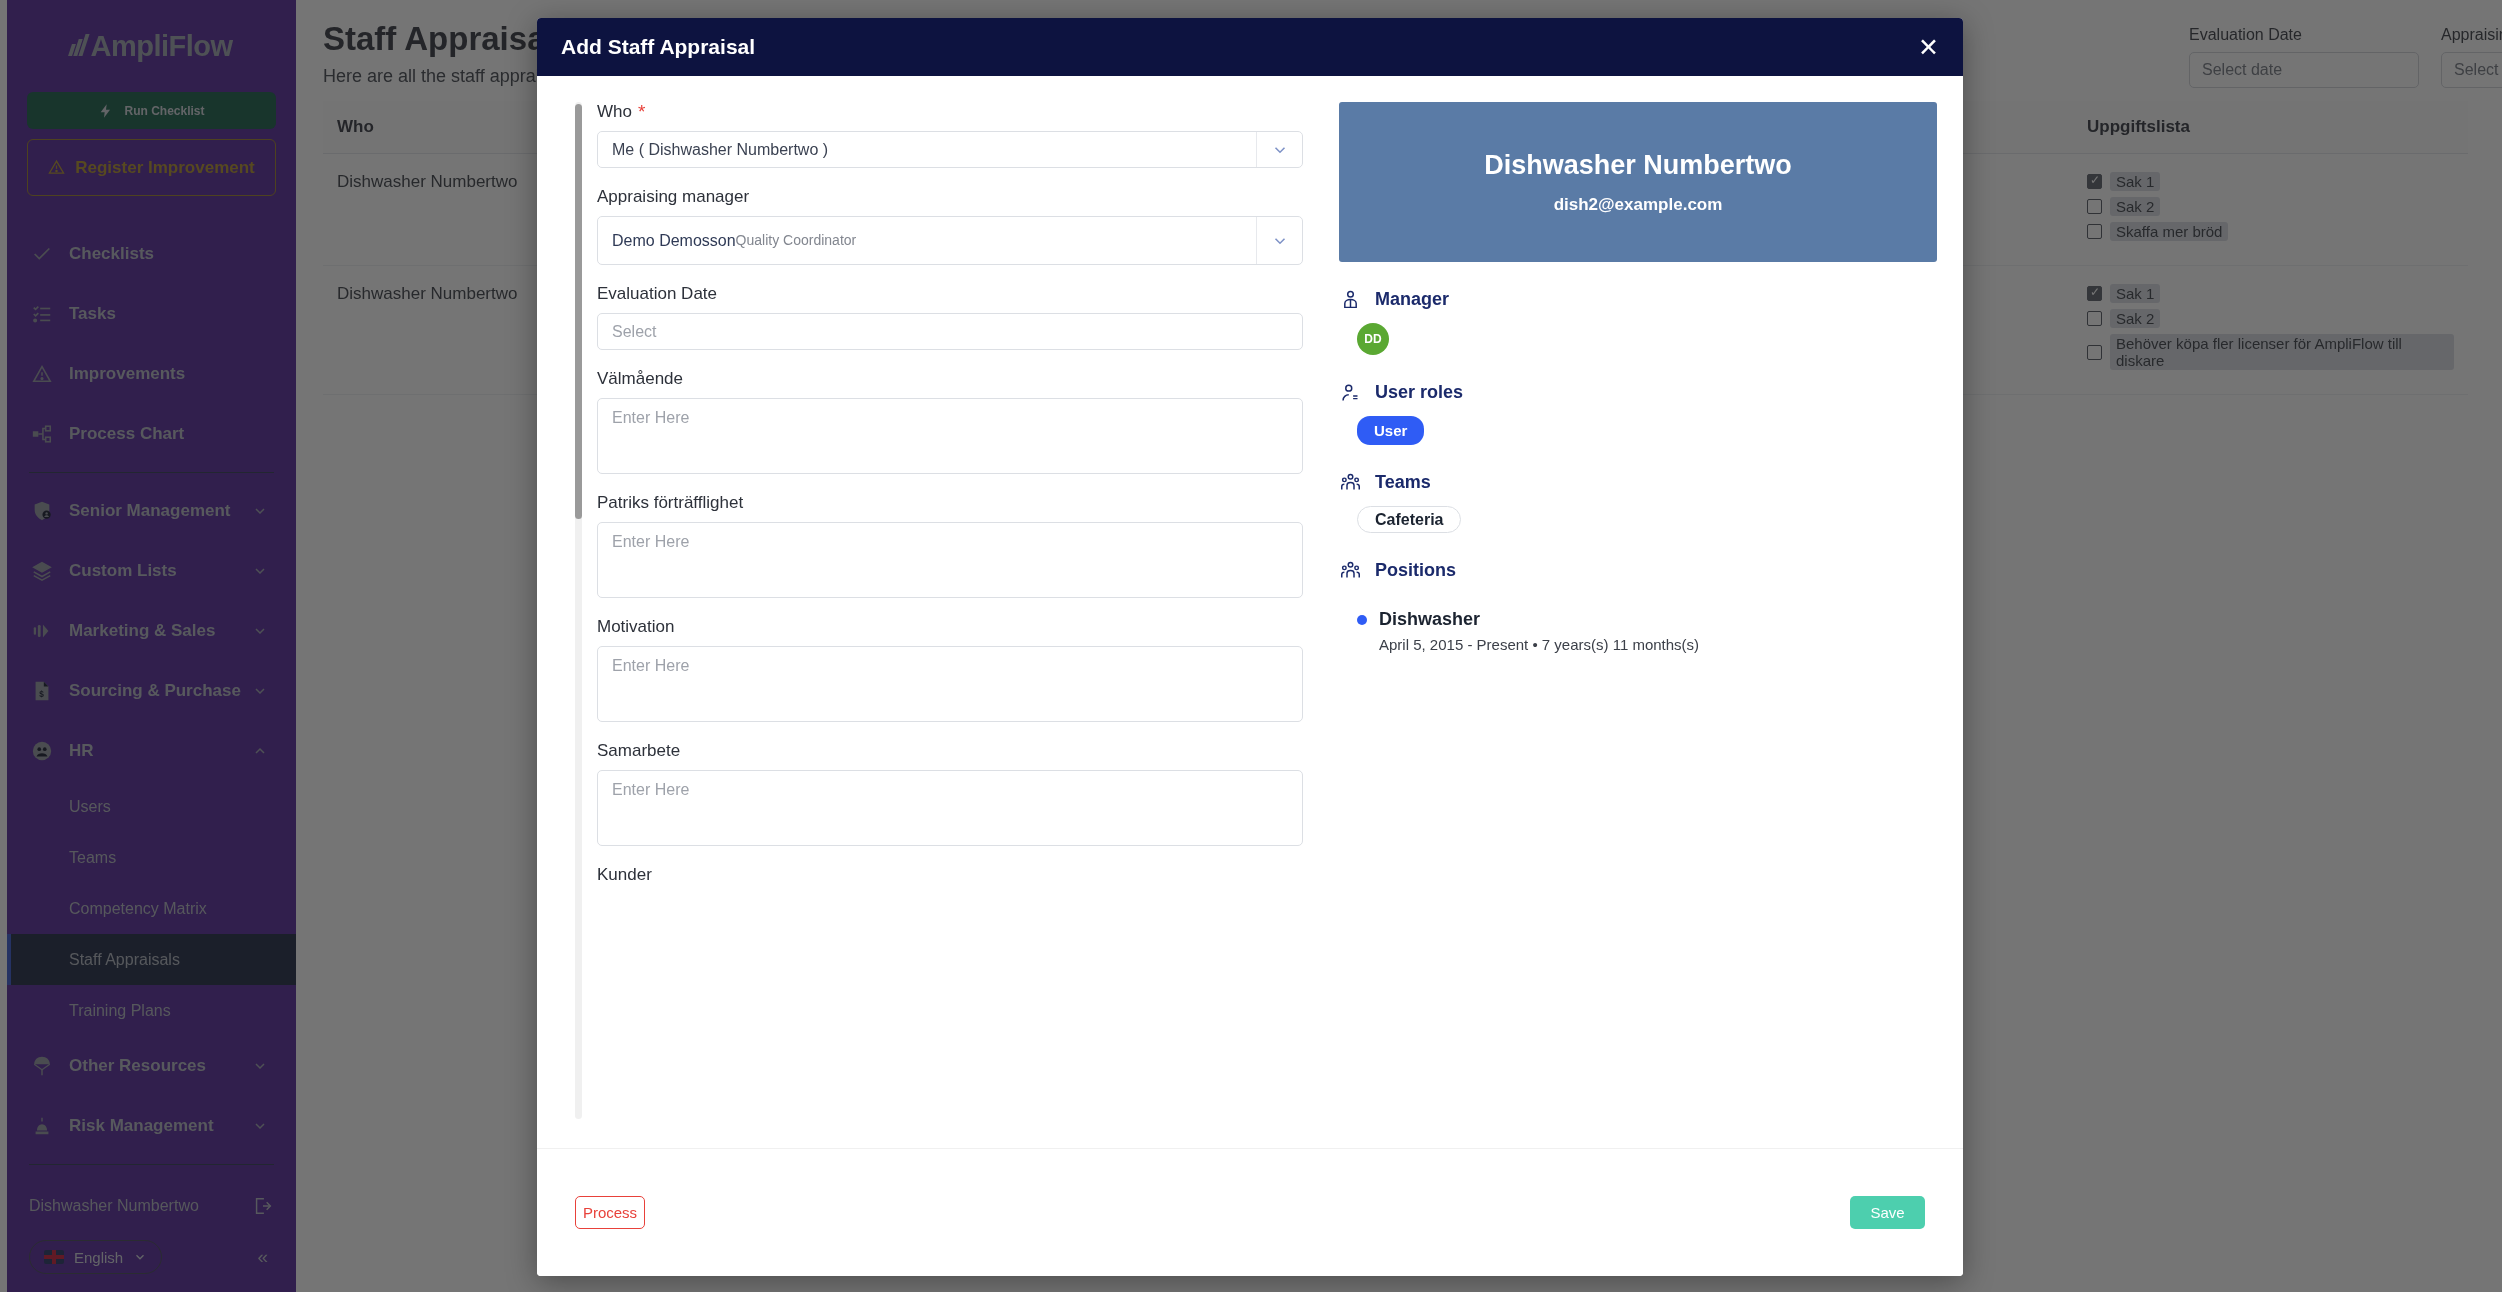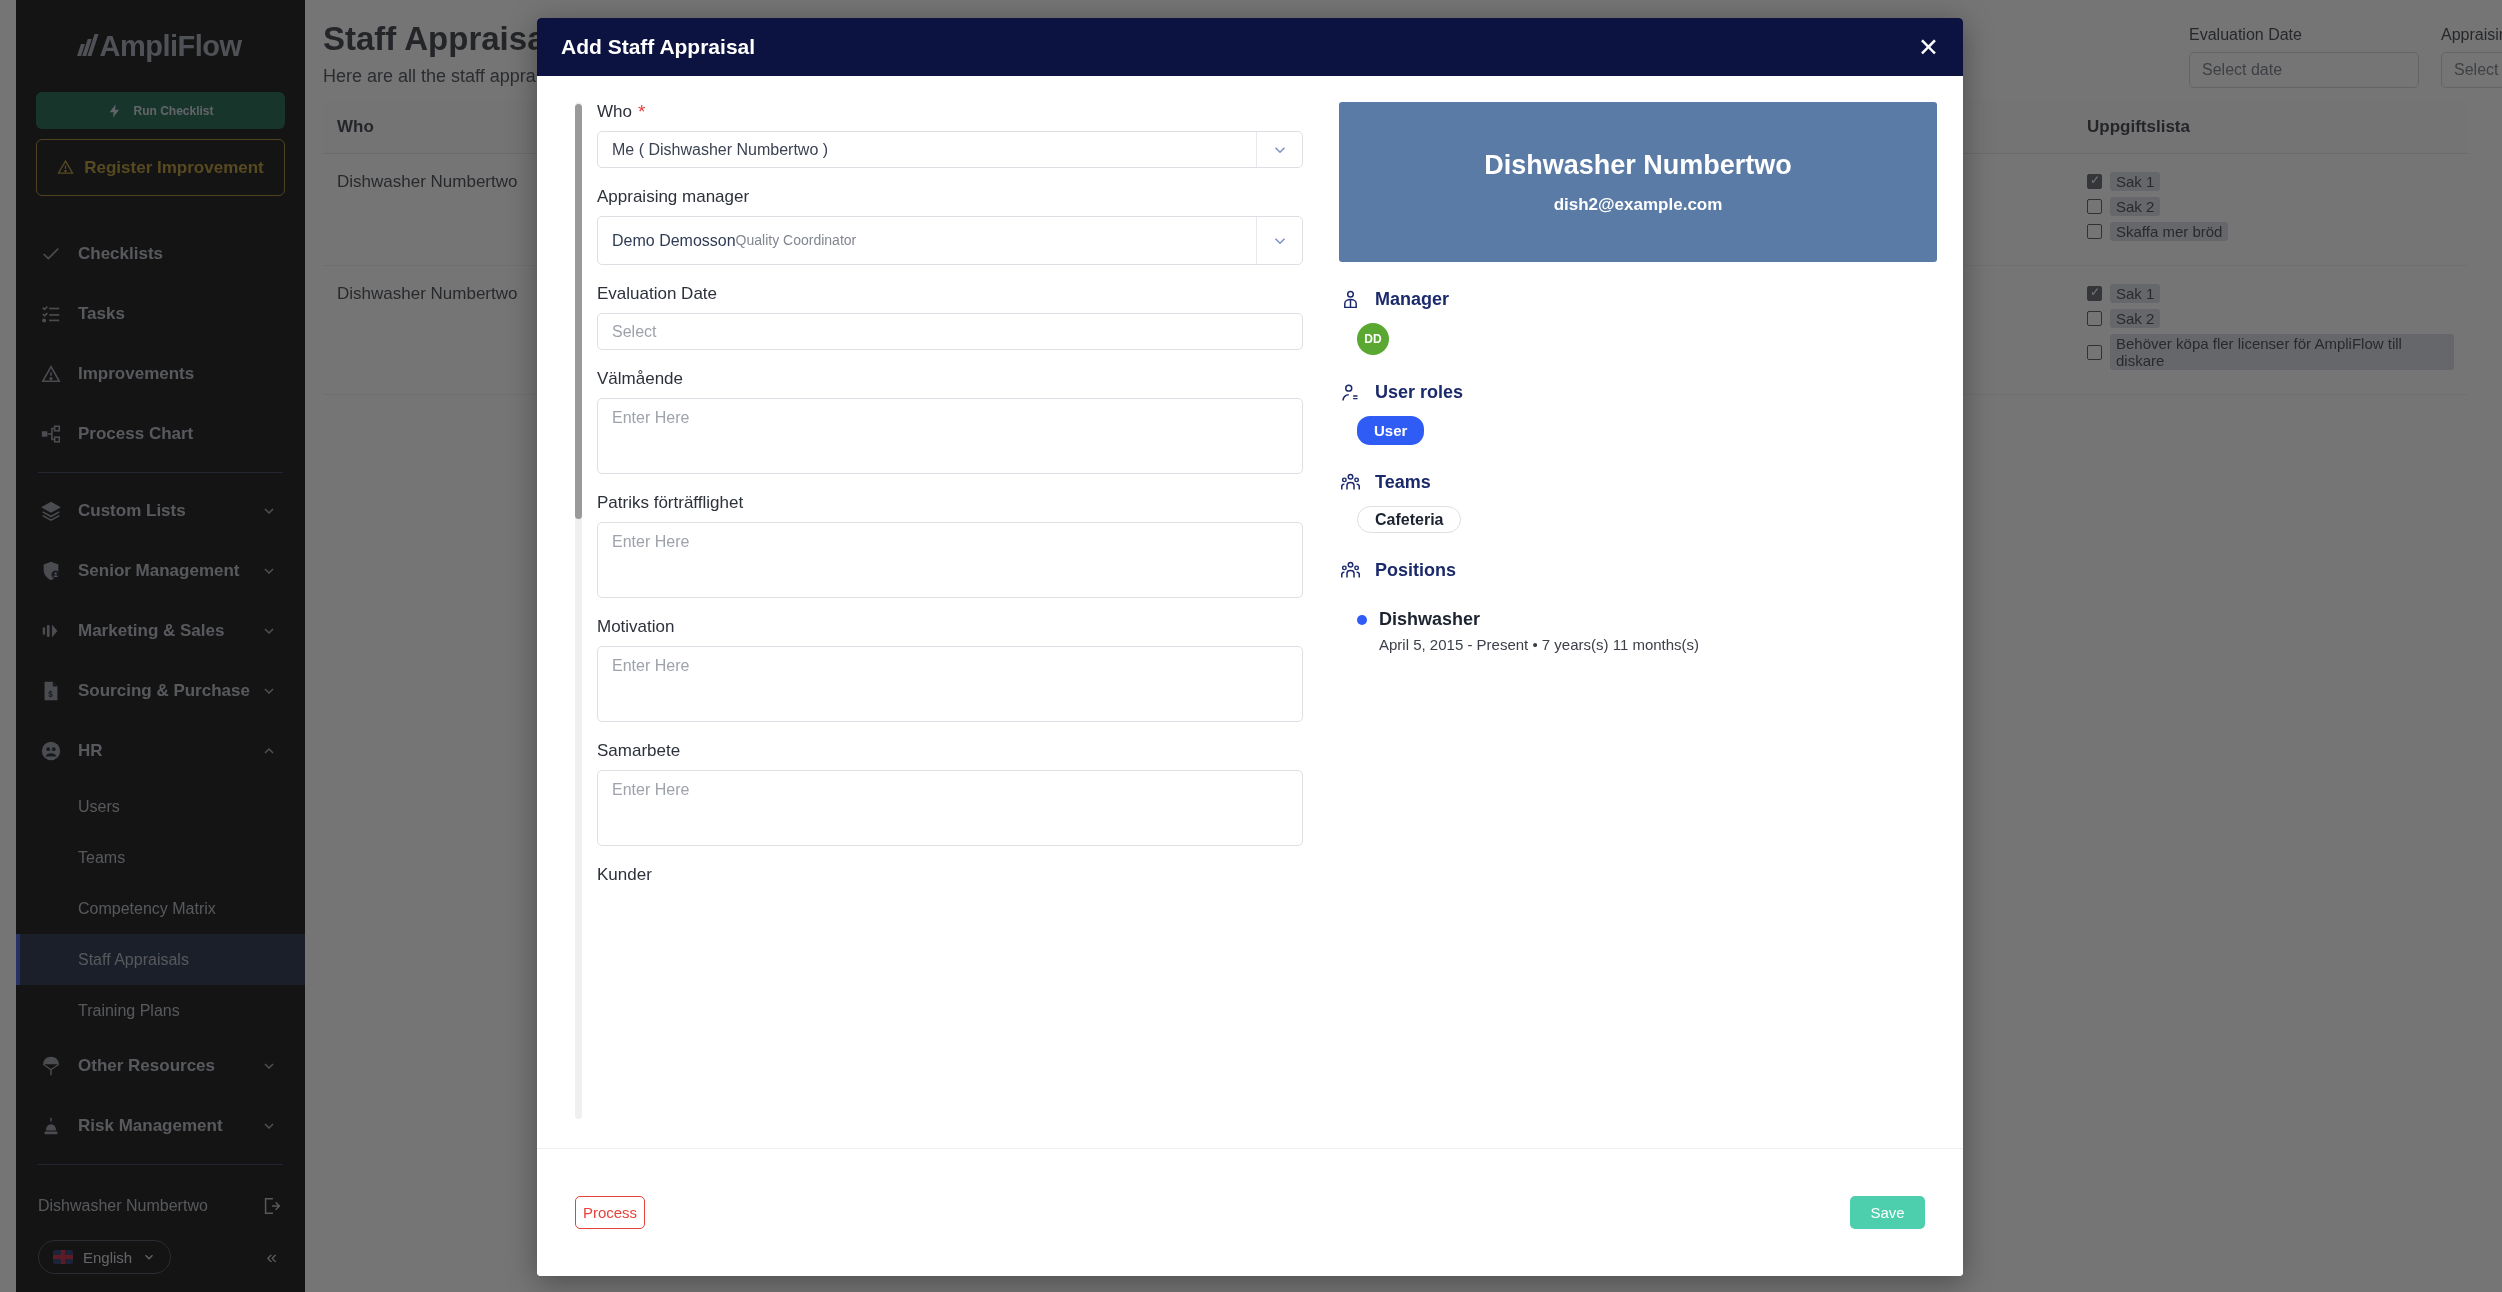--- a/index.html
+++ b/index.html
@@ -6,23 +6,23 @@
   html, body {
     width: 2502px; height: 1292px;
     font-family: "Liberation Sans", sans-serif;
     overflow: hidden;
     background: #fff;
   }
   #root { position: relative; width: 2502px; height: 1292px; }
 
   
   .sidebar {
-    position: absolute; left: 16px; top: 0;
+    position: absolute; left: 7px; top: 0;
     width: 289px; height: 1292px;
-    background: #000000;
+    background: #4c1d95;
     color: #b9bdc7;
     display: flex; flex-direction: column;
     z-index: 5;
   }
   .logo-wrap { height: 92px; display:flex; align-items:center; justify-content:center; }
   .logo { font-size: 29px; font-weight: 700; color:#9aa0ab; letter-spacing:-0.5px; display:flex; align-items:baseline; }
   .logo .slashes { display:inline-block; margin-right:2px; }
   .logo .slashes i { display:inline-block; width:4px; height:22px; background:#9aa0ab; transform: skewX(-18deg); margin-right:2px; vertical-align:baseline;}
   .logo .slashes i:nth-child(1){height:12px;}
   .logo .slashes i:nth-child(2){height:17px;}
@@ -347,44 +347,44 @@
               <rect x="16" y="15.5" width="5" height="5"></rect>
             </svg>
         </span>
         <span class="lbl">Process Chart</span>
       </div>
 
       <div class="nav-divider"></div>
 
       <div class="nav-item">
         <span class="ico">
-          <svg class="svg-i" width="22" height="22" viewBox="0 0 24 24" fill="none" stroke="#8e939e" stroke-width="1.7">
-              <path d="M12 3l9 5-9 5-9-5 9-5z" fill="#8e939e"></path>
-              <path d="M3 13l9 5 9-5"></path>
-              <path d="M3 17l9 5 9-5"></path>
-            </svg>
-        </span>
-        <span class="lbl">Custom Lists</span>
-        <span class="chev">
-          <svg class="svg-i" width="16" height="16" viewBox="0 0 24 24" fill="none" stroke="#9aa0ab" stroke-width="2.2">
-              <path d="M6 9l6 6 6-6"></path>
-            </svg>
-        </span>
-      </div>
-
-      <div class="nav-item">
-        <span class="ico">
           <svg class="svg-i" width="22" height="22" viewBox="0 0 24 24" fill="#8e939e">
               <path d="M12 2L4 5v6c0 5 3.5 9 8 11 4.5-2 8-6 8-11V5l-8-3z"></path>
               <circle cx="17" cy="16" r="4.5" fill="#0a0f24"></circle>
               <circle cx="17" cy="14.6" r="1.3" fill="#8e939e"></circle>
               <path d="M14.3 18.6c.5-1.3 1.5-2 2.7-2s2.2.7 2.7 2z" fill="#8e939e"></path>
             </svg>
         </span>
         <span class="lbl">Senior Management</span>
+        <span class="chev">
+          <svg class="svg-i" width="16" height="16" viewBox="0 0 24 24" fill="none" stroke="#9aa0ab" stroke-width="2.2">
+              <path d="M6 9l6 6 6-6"></path>
+            </svg>
+        </span>
+      </div>
+
+      <div class="nav-item">
+        <span class="ico">
+          <svg class="svg-i" width="22" height="22" viewBox="0 0 24 24" fill="none" stroke="#8e939e" stroke-width="1.7">
+              <path d="M12 3l9 5-9 5-9-5 9-5z" fill="#8e939e"></path>
+              <path d="M3 13l9 5 9-5"></path>
+              <path d="M3 17l9 5 9-5"></path>
+            </svg>
+        </span>
+        <span class="lbl">Custom Lists</span>
         <span class="chev">
           <svg class="svg-i" width="16" height="16" viewBox="0 0 24 24" fill="none" stroke="#9aa0ab" stroke-width="2.2">
               <path d="M6 9l6 6 6-6"></path>
             </svg>
         </span>
       </div>
 
       <div class="nav-item">
         <span class="ico">
           <svg class="svg-i" width="22" height="22" viewBox="0 0 24 24" fill="#8e939e">

